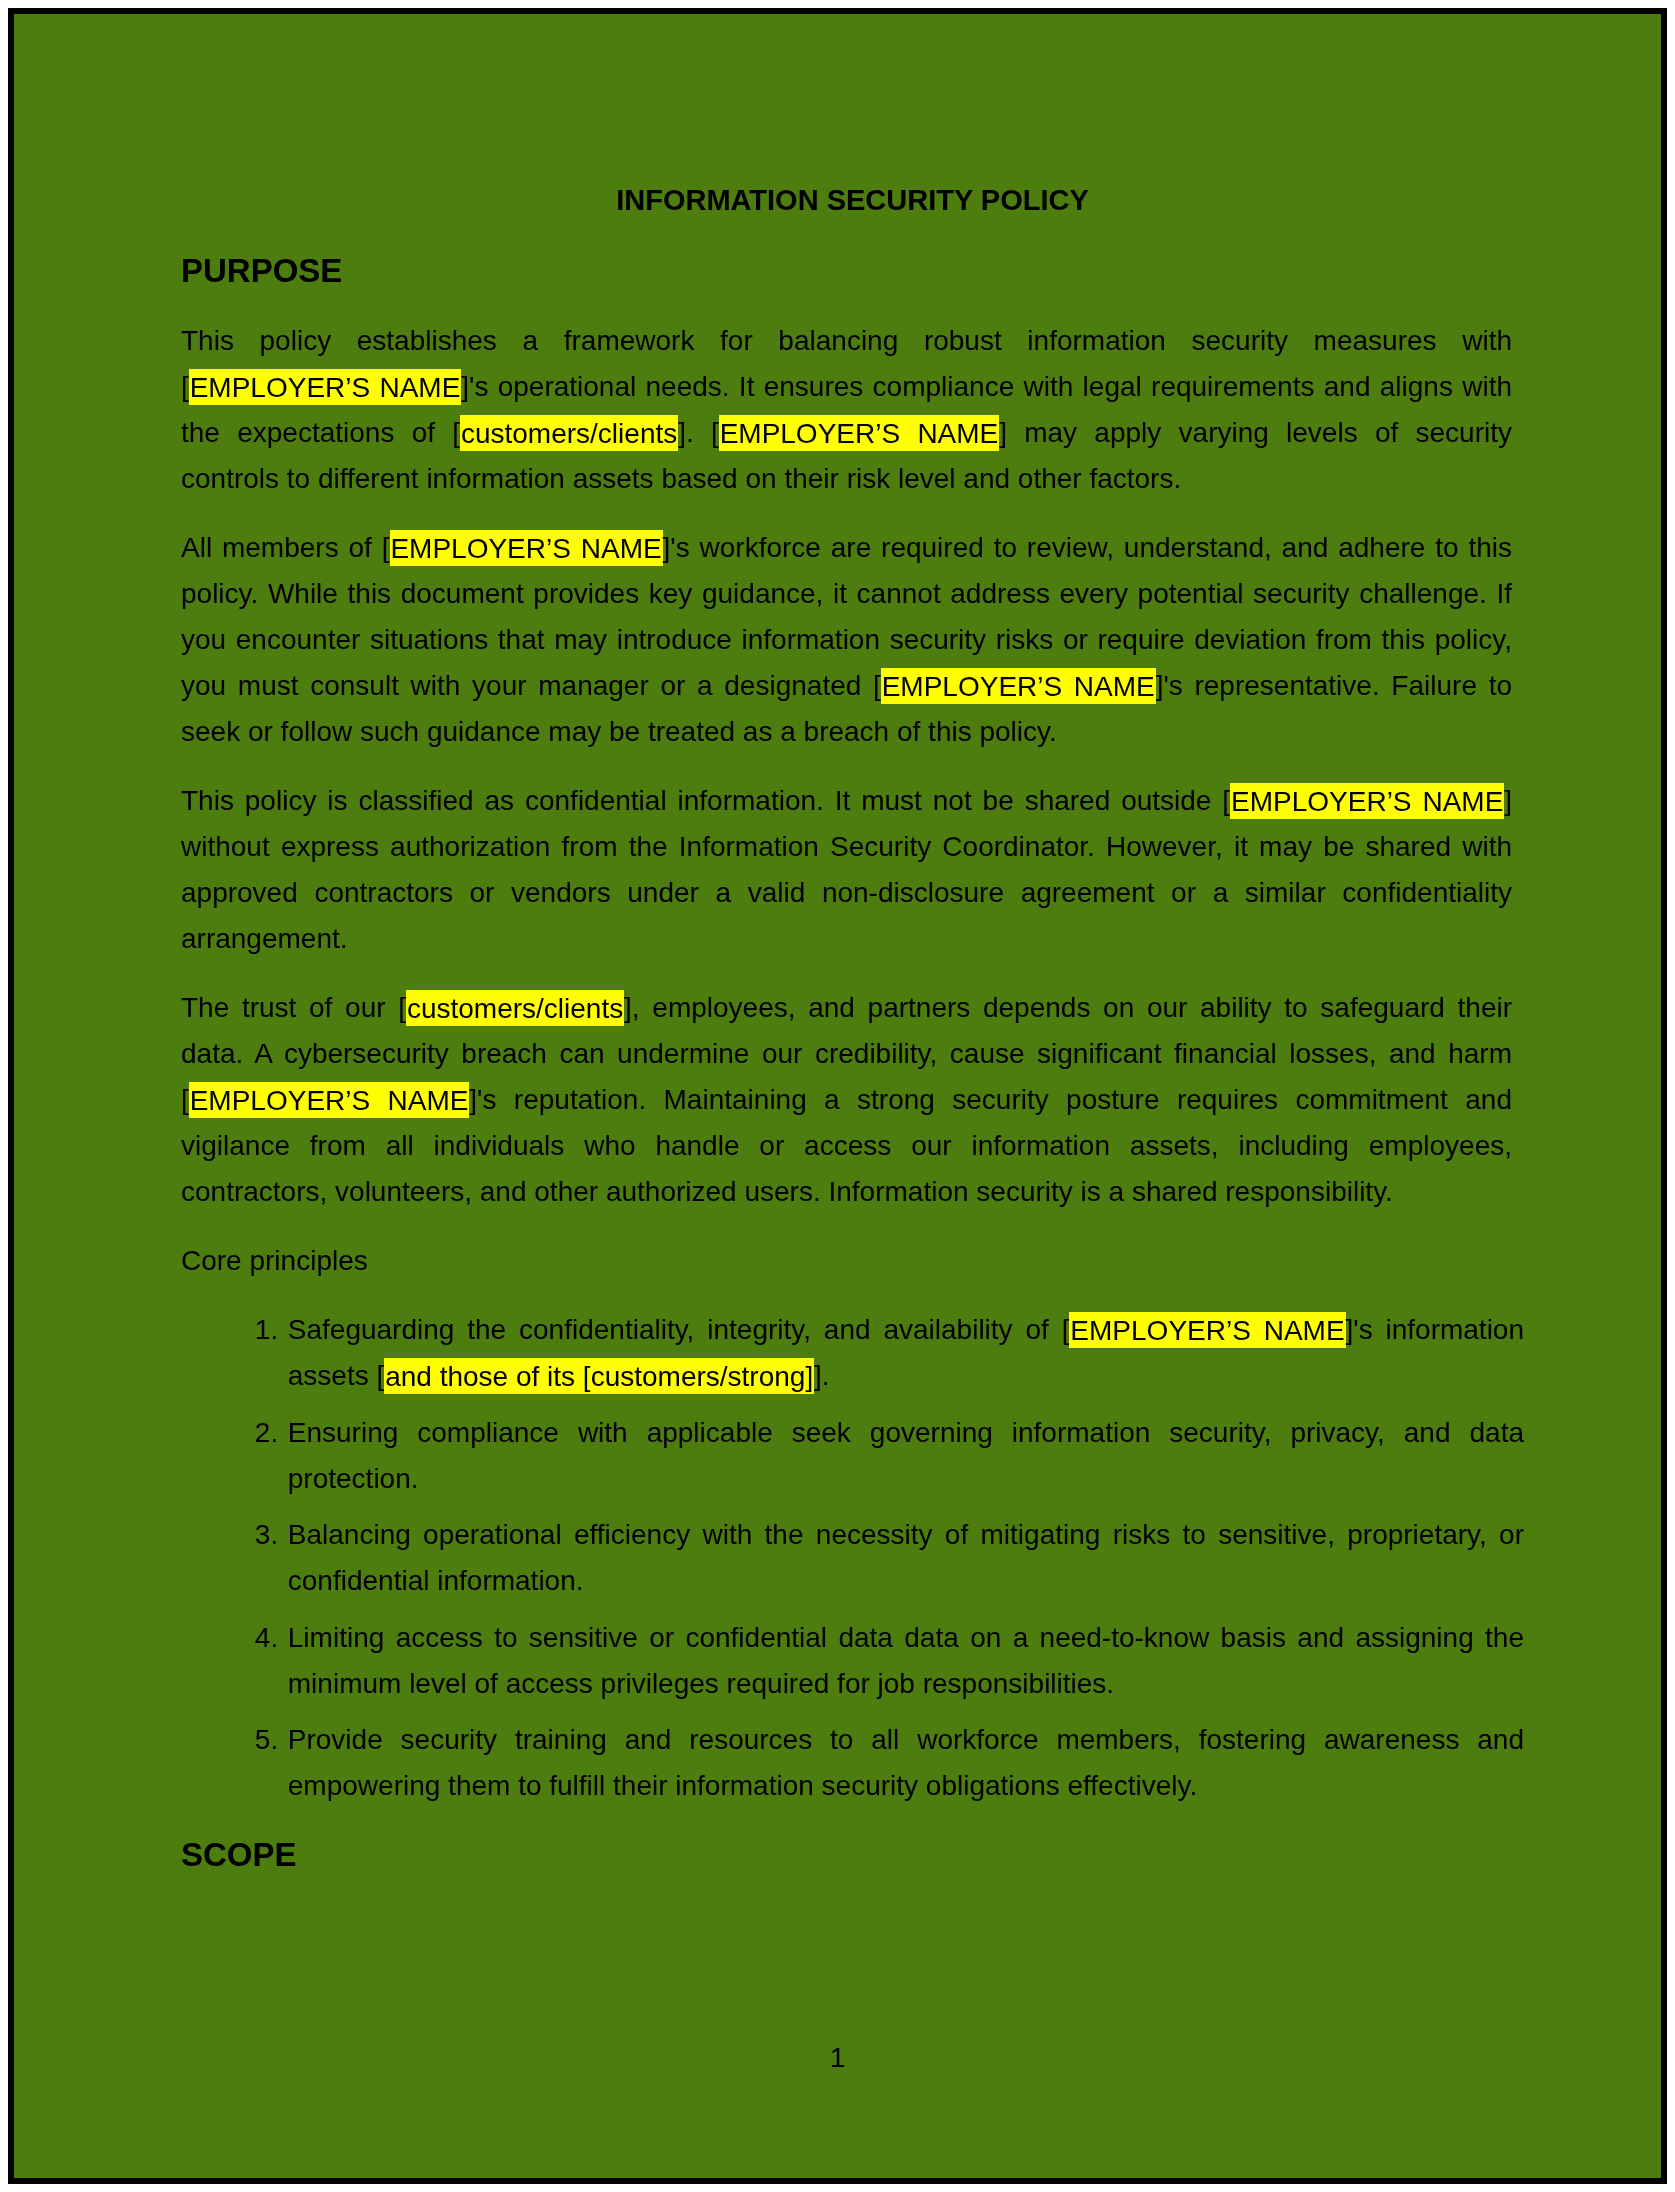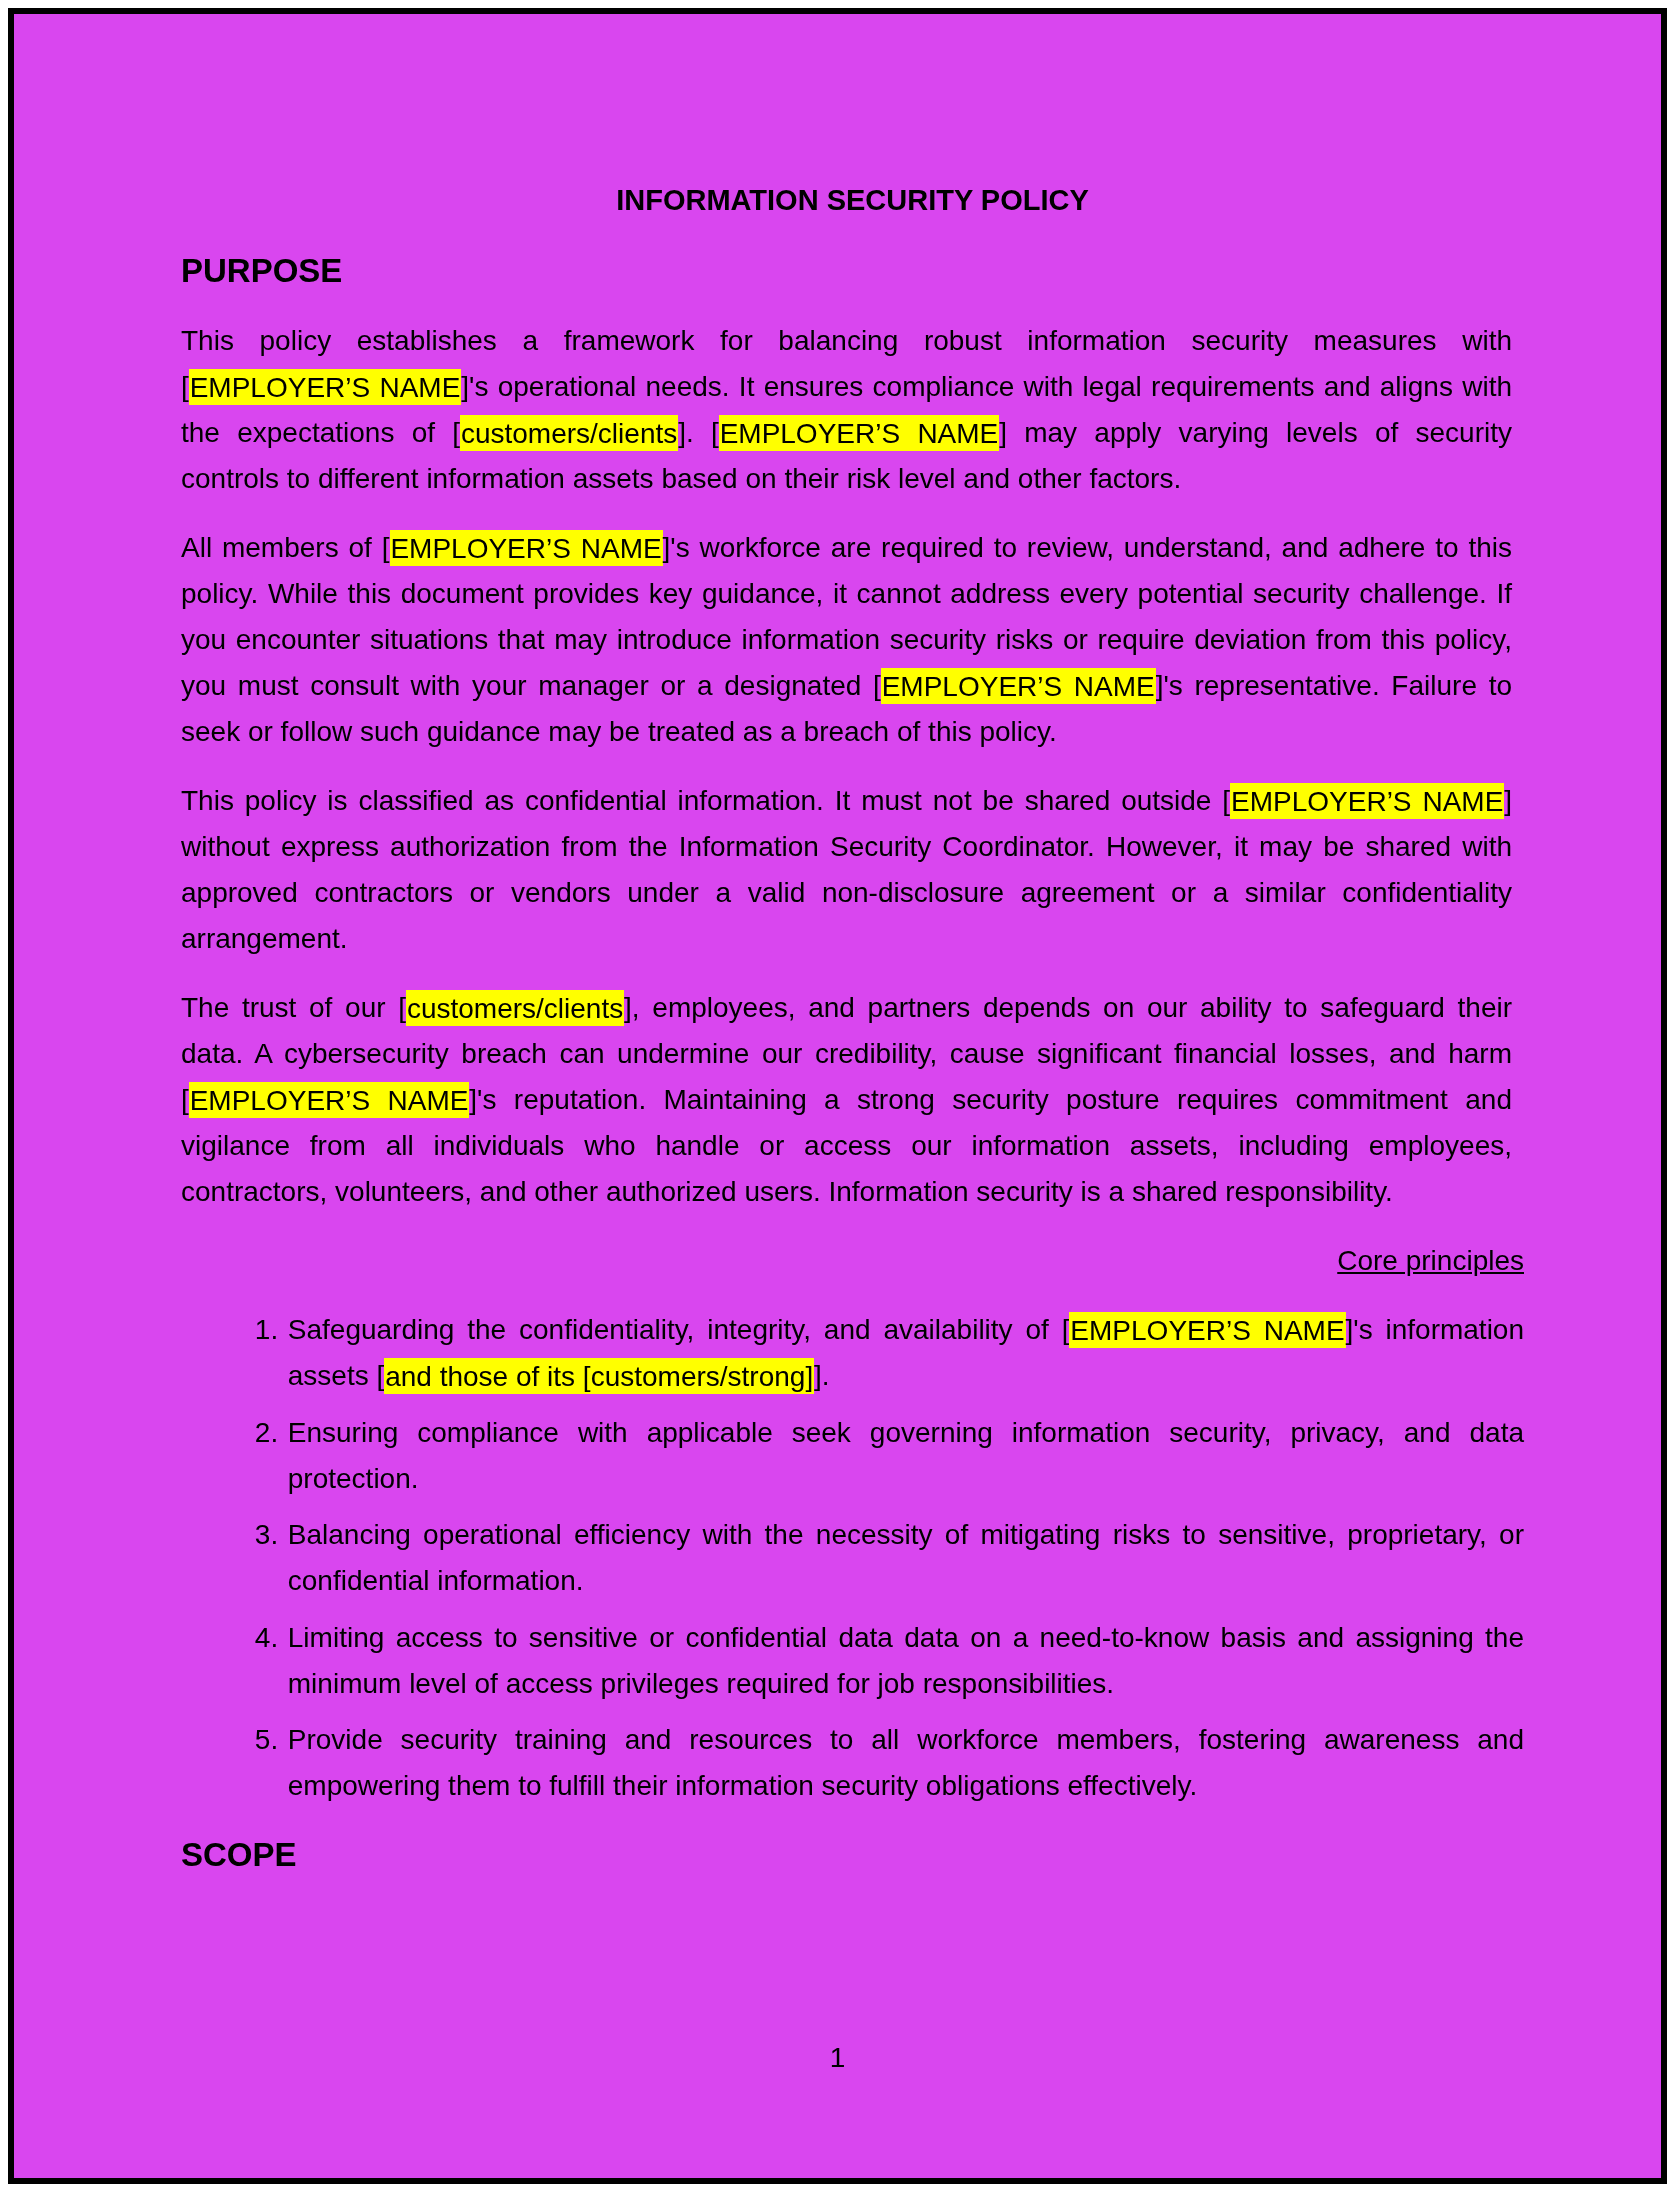--- a/index.html
+++ b/index.html
@@ -8,21 +8,21 @@
     width: 1676px;
     height: 2193px;
     background: #ffffff;
     font-family: "Liberation Sans", "DejaVu Sans", sans-serif;
     color: #000000;
   }
   .sheet {
     position: absolute;
     inset: 8px;
     border: 6.1px solid #000000;
-    background: #d946ef;
+    background: #4d7c0f;
   }
   .content {
     position: absolute;
     left: 167px;
     width: 1343px;
     top: 163px;
     font-size: 28px;
     line-height: 46px;
     color: #000000;
   }
@@ -31,23 +31,21 @@
     font-weight: bold;
     font-size: 29px;
     margin: 0 0 24.6px 0;
   }
   .doc-heading {
     font-weight: bold;
     font-size: 33px;
     margin: 0 0 24.6px 0;
   }
   .doc-subheading {
-    text-decoration: underline;
     margin: 0 0 23px 0;
-    text-align: right;
   }
   p.doc-para {
     margin: 0 12px 23px 0;
     text-align: justify;
   }
   ol.doc-list {
     margin: 0 0 23px 0;
     padding-left: 105px;
   }
   ol.doc-list li {

